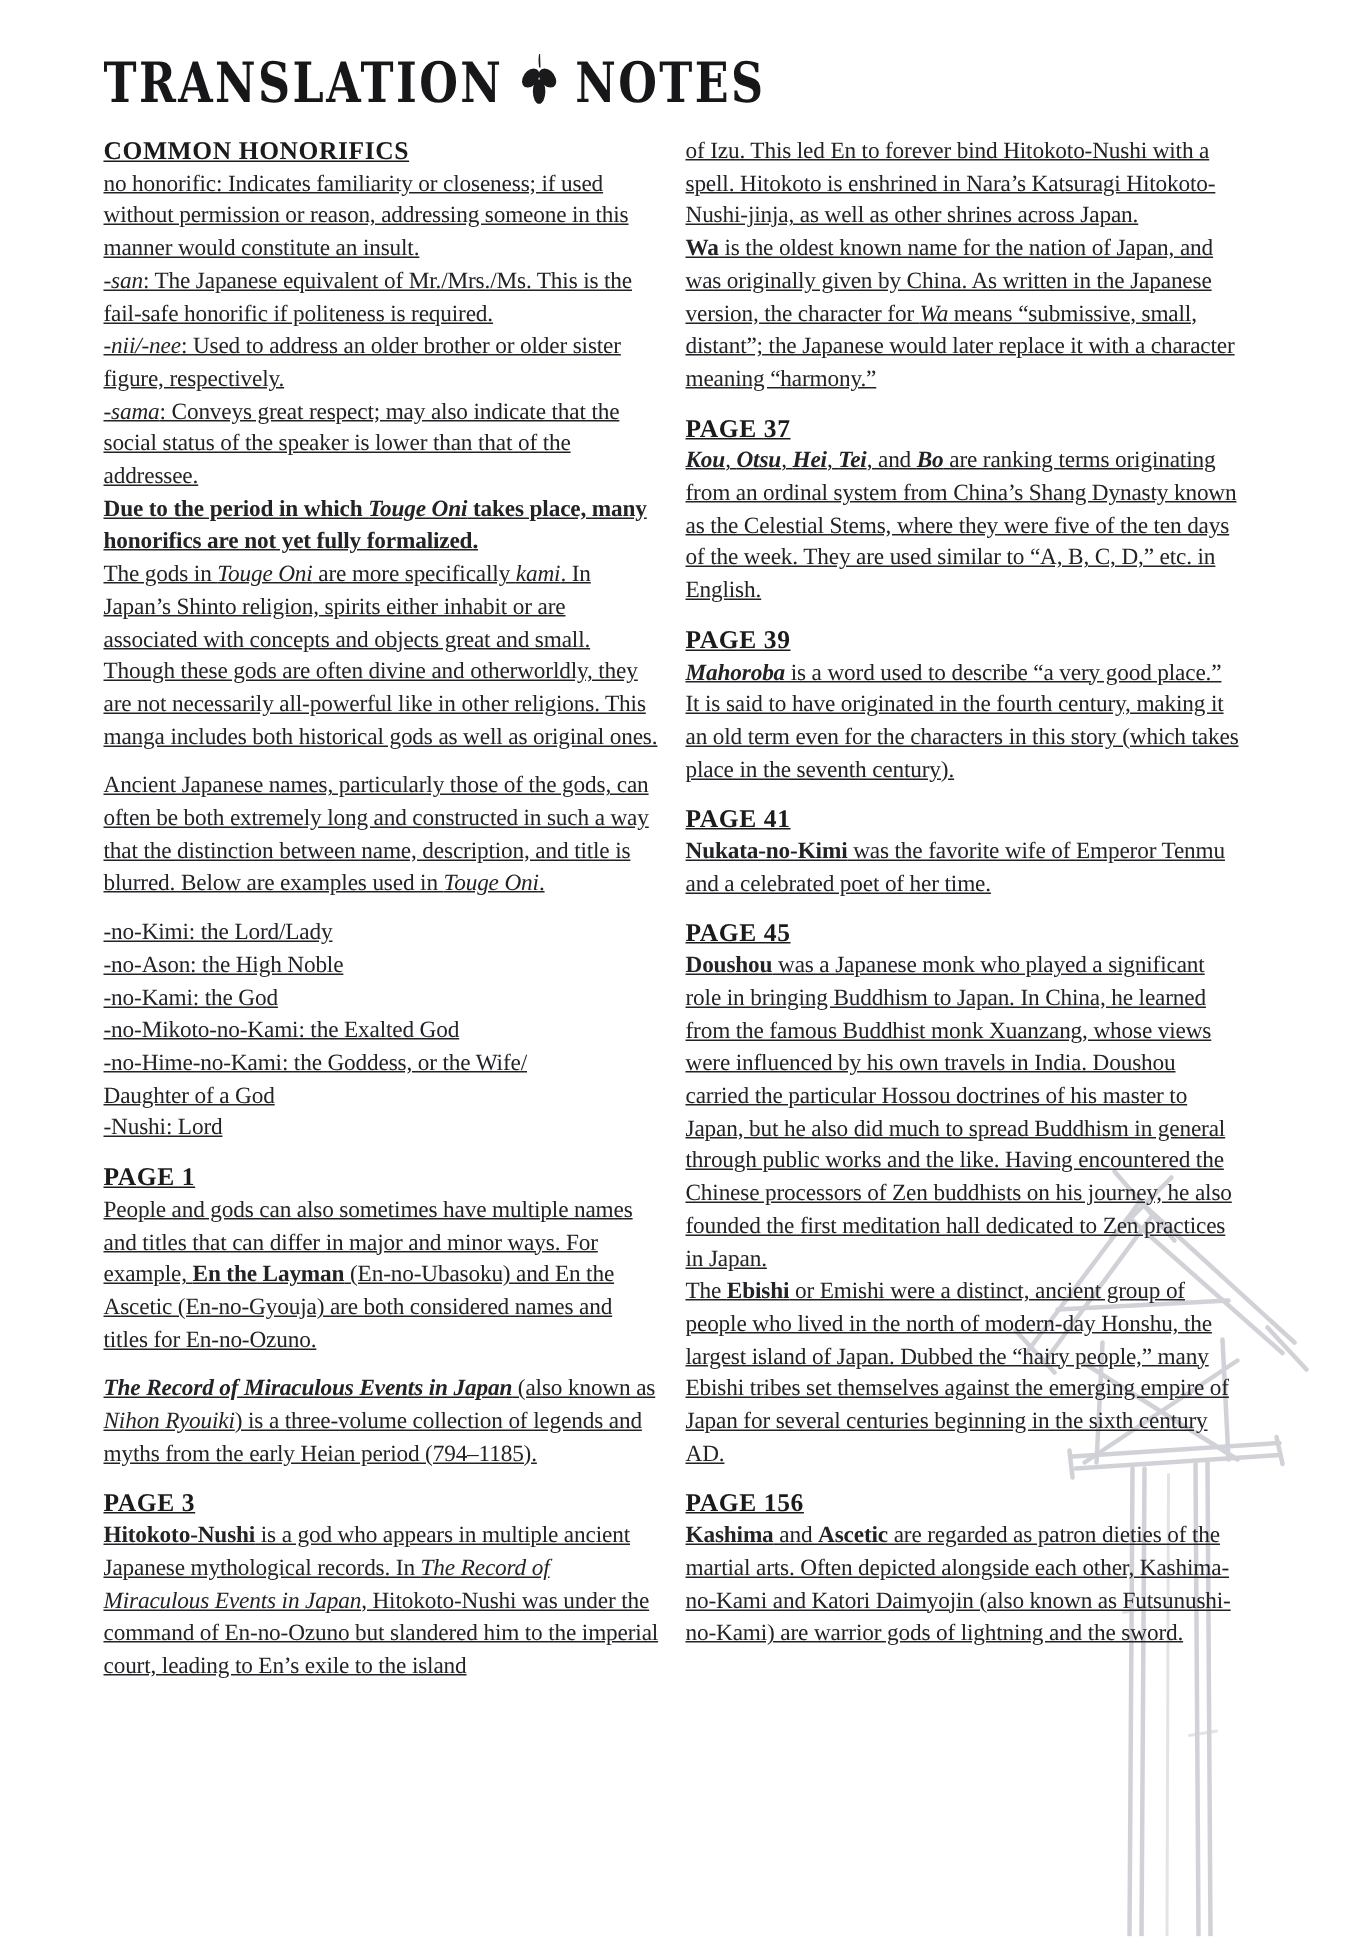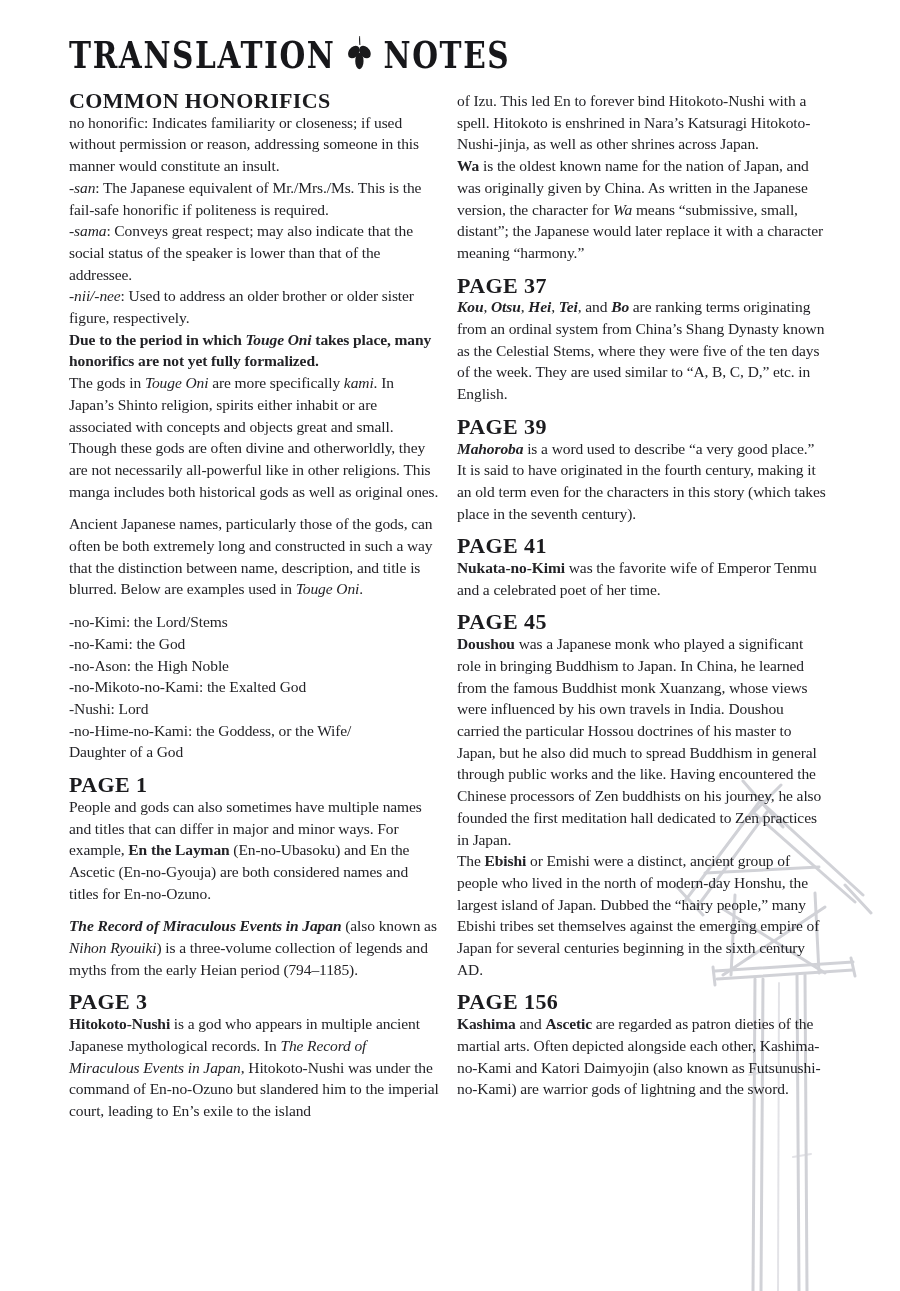--- a/index.html
+++ b/index.html
@@ -40,29 +40,30 @@
     top: 90px;
     width: 370px;
     font-size: 15.5px;
     letter-spacing: -0.1px;
     line-height: 21.7px;
     z-index: 2;
   }
   .col-left  { left: 57px; }
   .col-right { left: 445px; }
   .sec-h {
-    font-size: 22px;
+    font-size: 17px;
     font-weight: 700;
     letter-spacing: 0.4px;
     color: #1b1b1e;
     margin: 11px 0 0 0;
     line-height: 21.7px;
+    text-decoration: underline;
   }
   .col .sec-h:first-child { margin-top: 0; }
-  .body-p { margin: 0; }
+  .body-p { margin: 0; text-decoration: underline; }
   .body-p.gap { margin-top: 11px; }
   .b { font-weight: 700; }
   .i { font-style: italic; }
   
   .sketch {
     position: absolute;
     left: 645px;
     top: 775px;
     z-index: 1;
   }
@@ -119,31 +120,31 @@
         <path d="M92 300 L112 296" stroke-width="2" opacity="0.6"></path>
         <path d="M136 382 L154 379" stroke-width="2" opacity="0.6"></path>
       </g>
     </svg>
   </div>
 
   <div class="col col-left">
       <h2 class="sec-h">COMMON HONORIFICS</h2>
       <p class="body-p"><span>no honorific: Indicates familiarity or closeness; if used without permission or reason, addressing someone in this manner would constitute an insult.</span></p>
       <p class="body-p"><span class="i">-san</span><span>: The Japanese equivalent of Mr./Mrs./Ms. This is the fail-safe honorific if politeness is required.</span></p>
+      <p class="body-p"><span class="i">-nii/-nee</span><span>: Used to address an older brother or older sister figure, respectively.</span></p>
       <p class="body-p"><span class="i">-sama</span><span>: Conveys great respect; may also indicate that the social status of the speaker is lower than that of the addressee.</span></p>
-      <p class="body-p"><span class="i">-nii/-nee</span><span>: Used to address an older brother or older sister figure, respectively.</span></p>
       <p class="body-p"><span class="b">Due to the period in which </span><span class="b i">Touge Oni</span><span class="b"> takes place, many honorifics are not yet fully formalized.</span></p>
       <p class="body-p"><span>The gods in </span><span class="i">Touge Oni</span><span> are more specifically </span><span class="i">kami</span><span>. In Japan’s Shinto religion, spirits either inhabit or are associated with concepts and objects great and small. Though these gods are often divine and otherworldly, they are not necessarily all-powerful like in other religions. This manga includes both historical gods as well as original ones.</span></p>
       <p class="body-p gap"><span>Ancient Japanese names, particularly those of the gods, can often be both extremely long and constructed in such a way that the distinction between name, description, and title is blurred. Below are examples used in </span><span class="i">Touge Oni</span><span>.</span></p>
-      <p class="body-p gap"><span>-no-Kimi: the Lord/Stems</span></p>
+      <p class="body-p gap"><span>-no-Kimi: the Lord/Lady</span></p>
+      <p class="body-p"><span>-no-Ason: the High Noble</span></p>
       <p class="body-p"><span>-no-Kami: the God</span></p>
-      <p class="body-p"><span>-no-Ason: the High Noble</span></p>
       <p class="body-p"><span>-no-Mikoto-no-Kami: the Exalted God</span></p>
+      <p class="body-p"><span>-no-Hime-no-Kami: the Goddess, or the Wife/</span><br><span>Daughter of a God</span></p>
       <p class="body-p"><span>-Nushi: Lord</span></p>
-      <p class="body-p"><span>-no-Hime-no-Kami: the Goddess, or the Wife/</span><br><span>Daughter of a God</span></p>
       <h2 class="sec-h">PAGE 1</h2>
       <p class="body-p"><span>People and gods can also sometimes have multiple names and titles that can differ in major and minor ways. For example, </span><span class="b">En the Layman</span><span> (En-no-Ubasoku) and En the Ascetic (En-no-Gyouja) are both considered names and titles for En-no-Ozuno.</span></p>
       <p class="body-p gap"><span class="b i">The Record of Miraculous Events in Japan</span><span> (also known as </span><span class="i">Nihon Ryouiki</span><span>) is a three-volume collection of legends and myths from the early Heian period (794–1185).</span></p>
       <h2 class="sec-h">PAGE 3</h2>
       <p class="body-p"><span class="b">Hitokoto-Nushi</span><span> is a god who appears in multiple ancient Japanese mythological records. In </span><span class="i">The Record of Miraculous Events in Japan</span><span>, Hitokoto-Nushi was under the command of En-no-Ozuno but slandered him to the imperial court, leading to En’s exile to the island</span></p>
     </div>
   <div class="col col-right">
       <p class="body-p"><span>of Izu. This led En to forever bind Hitokoto-Nushi with a spell. Hitokoto is enshrined in Nara’s Katsuragi Hitokoto-Nushi-jinja, as well as other shrines across Japan.</span></p>
       <p class="body-p"><span class="b">Wa</span><span> is the oldest known name for the nation of Japan, and was originally given by China. As written in the Japanese version, the character for </span><span class="i">Wa</span><span> means “submissive, small, distant”; the Japanese would later replace it with a character meaning “harmony.”</span></p>
       <h2 class="sec-h">PAGE 37</h2>

